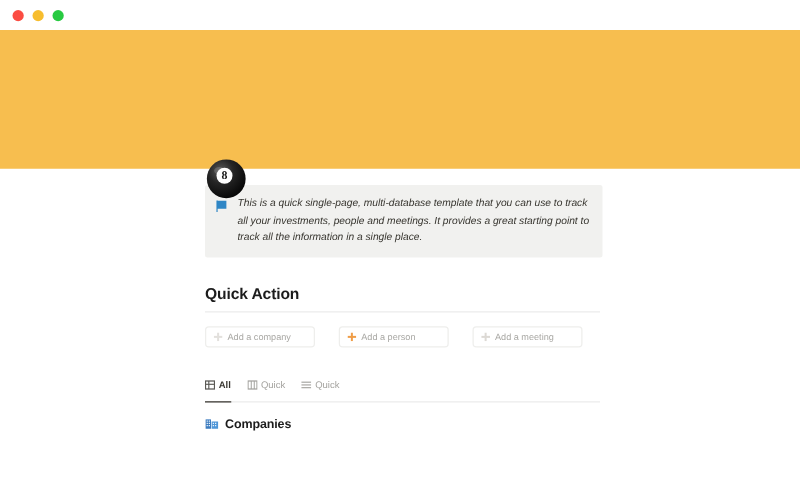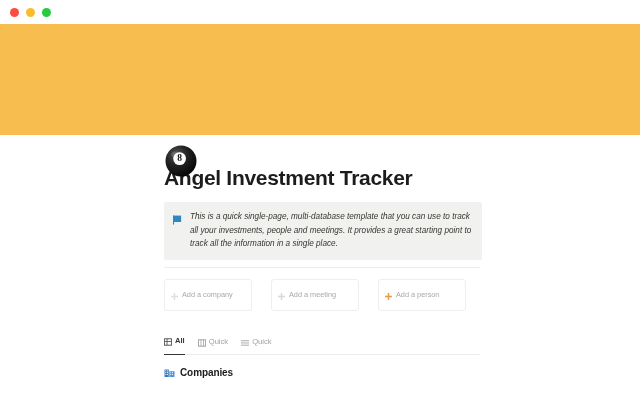--- a/index.html
+++ b/index.html
@@ -59,32 +59,32 @@
     margin-top: 22px;
     font-size: 12.5px; font-weight: bold; color: #1c1c1c;
     letter-spacing: -0.1px;
   }
   .divider {
     margin-top: 7px; margin-right: 142px;
     height: 1px; background: #ececeb;
   }
   .qa-row { display: flex; margin-top: 11px; gap: 0; }
   .qa-btn {
-    width: 88px; height: 32px;
+    width: 88px; height: 17px;
     border: 1px solid #eeeeec; border-radius: 3px;
     display: flex; align-items: center; gap: 4px;
     padding-left: 6px; margin-right: 19px;
     background: #fff;
   }
   .qa-label { font-size: 7.3px; color: #a9a8a4; white-space: nowrap; }
   .plus { flex: 0 0 auto; }
 
   
   .tabs {
-    margin-top: 21px; display: flex; align-items: flex-end; gap: 13px;
+    margin-top: 21px; display: flex; align-items: flex-start; gap: 13px;
     border-bottom: 0; position: relative;
   }
   .tab { display: flex; align-items: center; gap: 3px; padding-bottom: 4px; }
   .tab-label { font-size: 7.6px; color: #a3a29e; white-space: nowrap; }
   .tab.active .tab-label { color: #37352f; font-weight: bold; }
   .tab.active { border-bottom: 1.6px solid #37352f; }
   .tabs-rule {
     margin-right: 142px;
     height: 1px; background: #ececeb; margin-top: -1px;
   }
@@ -121,64 +121,64 @@
             <stop offset="100%" stop-color="#070707"></stop>
           </radialGradient>
         </defs>
         <circle cx="19" cy="19" r="15.5" fill="url(#ball)"></circle>
         <ellipse cx="13.5" cy="12.5" rx="4.2" ry="3" fill="#ffffff" opacity="0.17"></ellipse>
         <circle cx="17.6" cy="16.6" r="6.4" fill="#fdfdfd"></circle>
         <text x="17.6" y="19.4" text-anchor="middle" font-family="Liberation Serif, serif" font-size="9.5" font-weight="bold" fill="#111">8</text>
       </svg>
     </div>
 
-    <div class="page-title">Angel Investment Tracker</div>
 
     <div class="callout">
       <span class="callout-icon">
         <svg width="9" height="10" viewBox="0 0 9 10">
           <rect x="0.6" y="0.6" width="7.5" height="6.4" fill="#2f86c5"></rect>
           <rect x="0" y="0.4" width="1.1" height="9.2" fill="#2f86c5"></rect>
         </svg>
       </span>
       <span class="callout-text">This is a quick single-page, multi-database template that you can use to track all your investments, people and meetings. It provides a great starting point to track all the information in a single place.</span>
     </div>
 
+    <div class="section-head">Quick Action</div>
     <div class="divider"></div>
 
     <div class="qa-row">
 
       <div class="qa-btn">
         <span class="plus">
           <svg width="7" height="7" viewBox="0 0 7 7">
             <rect x="2.7" y="0" width="1.6" height="7" fill="#e2e0dc"></rect>
             <rect x="0" y="2.7" width="7" height="1.6" fill="#e2e0dc"></rect>
           </svg>
         </span>
         <span class="qa-label">Add a company</span>
       </div>
 
       <div class="qa-btn">
         <span class="plus">
           <svg width="7" height="7" viewBox="0 0 7 7">
-            <rect x="2.7" y="0" width="1.6" height="7" fill="#dcd9d4"></rect>
-            <rect x="0" y="2.7" width="7" height="1.6" fill="#dcd9d4"></rect>
-          </svg>
-        </span>
-        <span class="qa-label">Add a meeting</span>
+            <rect x="2.7" y="0" width="1.6" height="7" fill="#ef9d47"></rect>
+            <rect x="0" y="2.7" width="7" height="1.6" fill="#ef9d47"></rect>
+          </svg>
+        </span>
+        <span class="qa-label">Add a person</span>
       </div>
 
       <div class="qa-btn">
         <span class="plus">
           <svg width="7" height="7" viewBox="0 0 7 7">
-            <rect x="2.7" y="0" width="1.6" height="7" fill="#ef9d47"></rect>
-            <rect x="0" y="2.7" width="7" height="1.6" fill="#ef9d47"></rect>
-          </svg>
-        </span>
-        <span class="qa-label">Add a person</span>
+            <rect x="2.7" y="0" width="1.6" height="7" fill="#dcd9d4"></rect>
+            <rect x="0" y="2.7" width="7" height="1.6" fill="#dcd9d4"></rect>
+          </svg>
+        </span>
+        <span class="qa-label">Add a meeting</span>
       </div>
 
     </div>
 
     <div class="tabs">
 
       <div class="tab active">
         <span>
           <svg width="8" height="8" viewBox="0 0 8 8">
             <rect x="0.4" y="0.8" width="7.2" height="6.4" fill="none" stroke="#5a5955" stroke-width="1"></rect>

